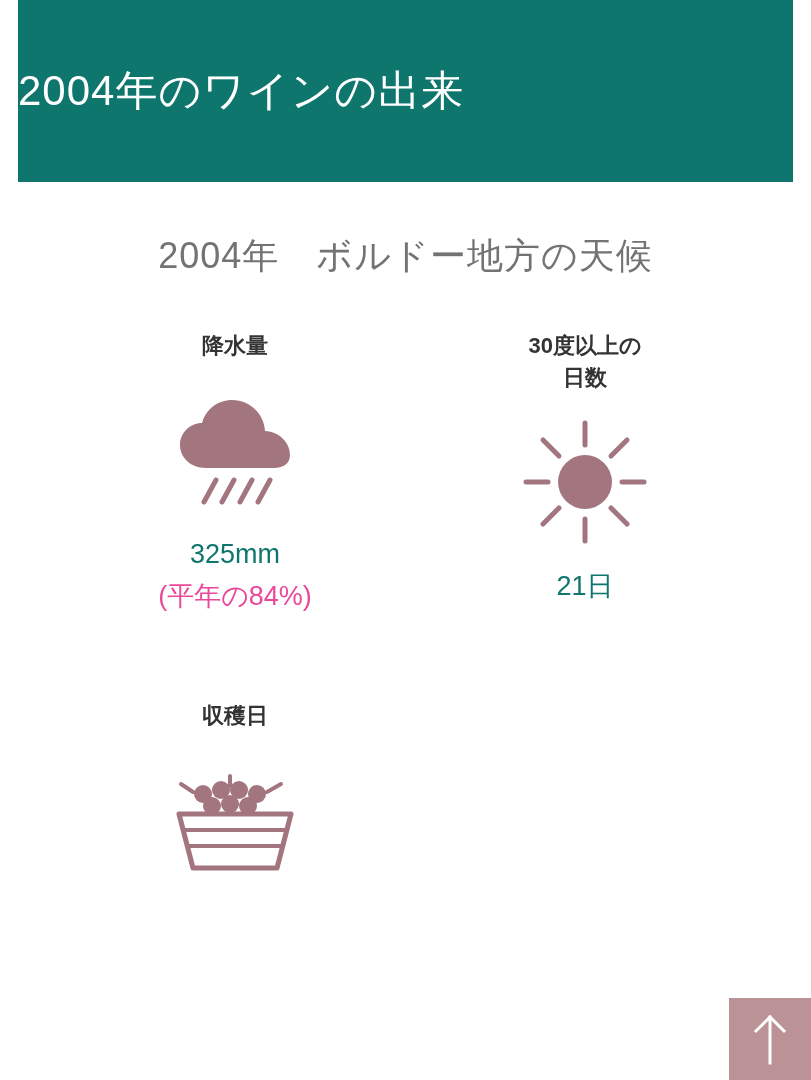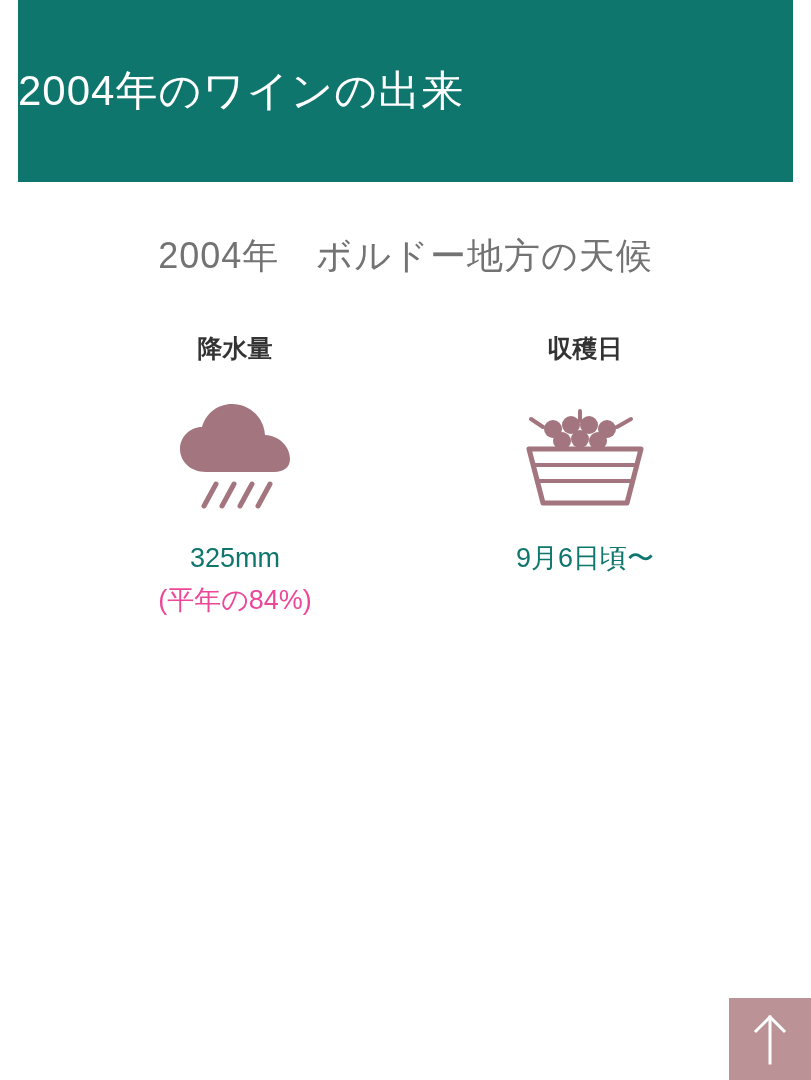--- a/index.html
+++ b/index.html
@@ -58,21 +58,21 @@
     display: grid;
     grid-template-columns: 1fr 1fr;
     row-gap: 82px;
   }
   .stat-cell {
     display: flex;
     flex-direction: column;
     align-items: center;
   }
   .stat-label {
-    font-size: 25px;
+    font-size: 22px;
     font-weight: bold;
     color: #333333;
     text-align: center;
     line-height: 1.45;
     margin: 0 0 22px 0;
     max-width: 230px;
   }
   .stat-icon {
     height: 132px;
     display: flex;
@@ -129,20 +129,43 @@
           <line x1="70" y1="112" x2="82" y2="90"></line>
           <line x1="88" y1="112" x2="100" y2="90"></line>
         </g>
       </svg>
     </div>
     <div class="stat-value">325mm</div>
     <div class="stat-sub">(平年の84%)</div>
   </div>
 
 
+  <div class="stat-cell">
+    <div class="stat-label">
+      <span>30度以上の</span><br>
+      <span>日数</span>
+    </div>
+    <div class="stat-icon">
+      <svg width="126" height="126" viewBox="0 0 126 126" aria-hidden="true">
+        <circle cx="63" cy="63" r="27" fill="#a3757f"></circle>
+        <g stroke="#a3757f" stroke-width="5" stroke-linecap="round">
+          <line x1="63" y1="4" x2="63" y2="26"></line>
+          <line x1="63" y1="100" x2="63" y2="122"></line>
+          <line x1="4" y1="63" x2="26" y2="63"></line>
+          <line x1="100" y1="63" x2="122" y2="63"></line>
+          <line x1="21" y1="21" x2="37" y2="37"></line>
+          <line x1="89" y1="89" x2="105" y2="105"></line>
+          <line x1="105" y1="21" x2="89" y2="37"></line>
+          <line x1="37" y1="89" x2="21" y2="105"></line>
+        </g>
+      </svg>
+    </div>
+    <div class="stat-value">21日</div>
+    <div class="stat-sub"></div>
+  </div>
 
   <div class="stat-cell">
     <div class="stat-label">収穫日</div>
     <div class="stat-icon">
       <svg width="140" height="110" viewBox="0 0 140 110" aria-hidden="true">
         <g fill="#a3757f">
           <circle cx="38" cy="30" r="9"></circle>
           <circle cx="56" cy="26" r="9"></circle>
           <circle cx="74" cy="26" r="9"></circle>
           <circle cx="92" cy="30" r="9"></circle>
@@ -155,21 +178,20 @@
           <path d="M102 28 L116 20"></path>
           <path d="M65 22 L65 12"></path>
         </g>
         <path d="M14 50 L126 50 L112 104 L28 104 Z" fill="none" stroke="#a3757f" stroke-width="5" stroke-linejoin="round"></path>
         <g stroke="#a3757f" stroke-width="4">
           <line x1="18" y1="66" x2="122" y2="66"></line>
           <line x1="22" y1="82" x2="118" y2="82"></line>
         </g>
       </svg>
     </div>
-    <div class="stat-value">9月6日頃〜</div>
   </div>
 
 </div>
 
 <div class="scroll-top">
   <span>
     <svg width="44" height="52" viewBox="0 0 44 52" aria-hidden="true">
       <g stroke="#ffffff" stroke-width="3" fill="none" stroke-linecap="square">
         <line x1="22" y1="50" x2="22" y2="4"></line>
         <polyline points="8,18 22,4 36,18"></polyline>

